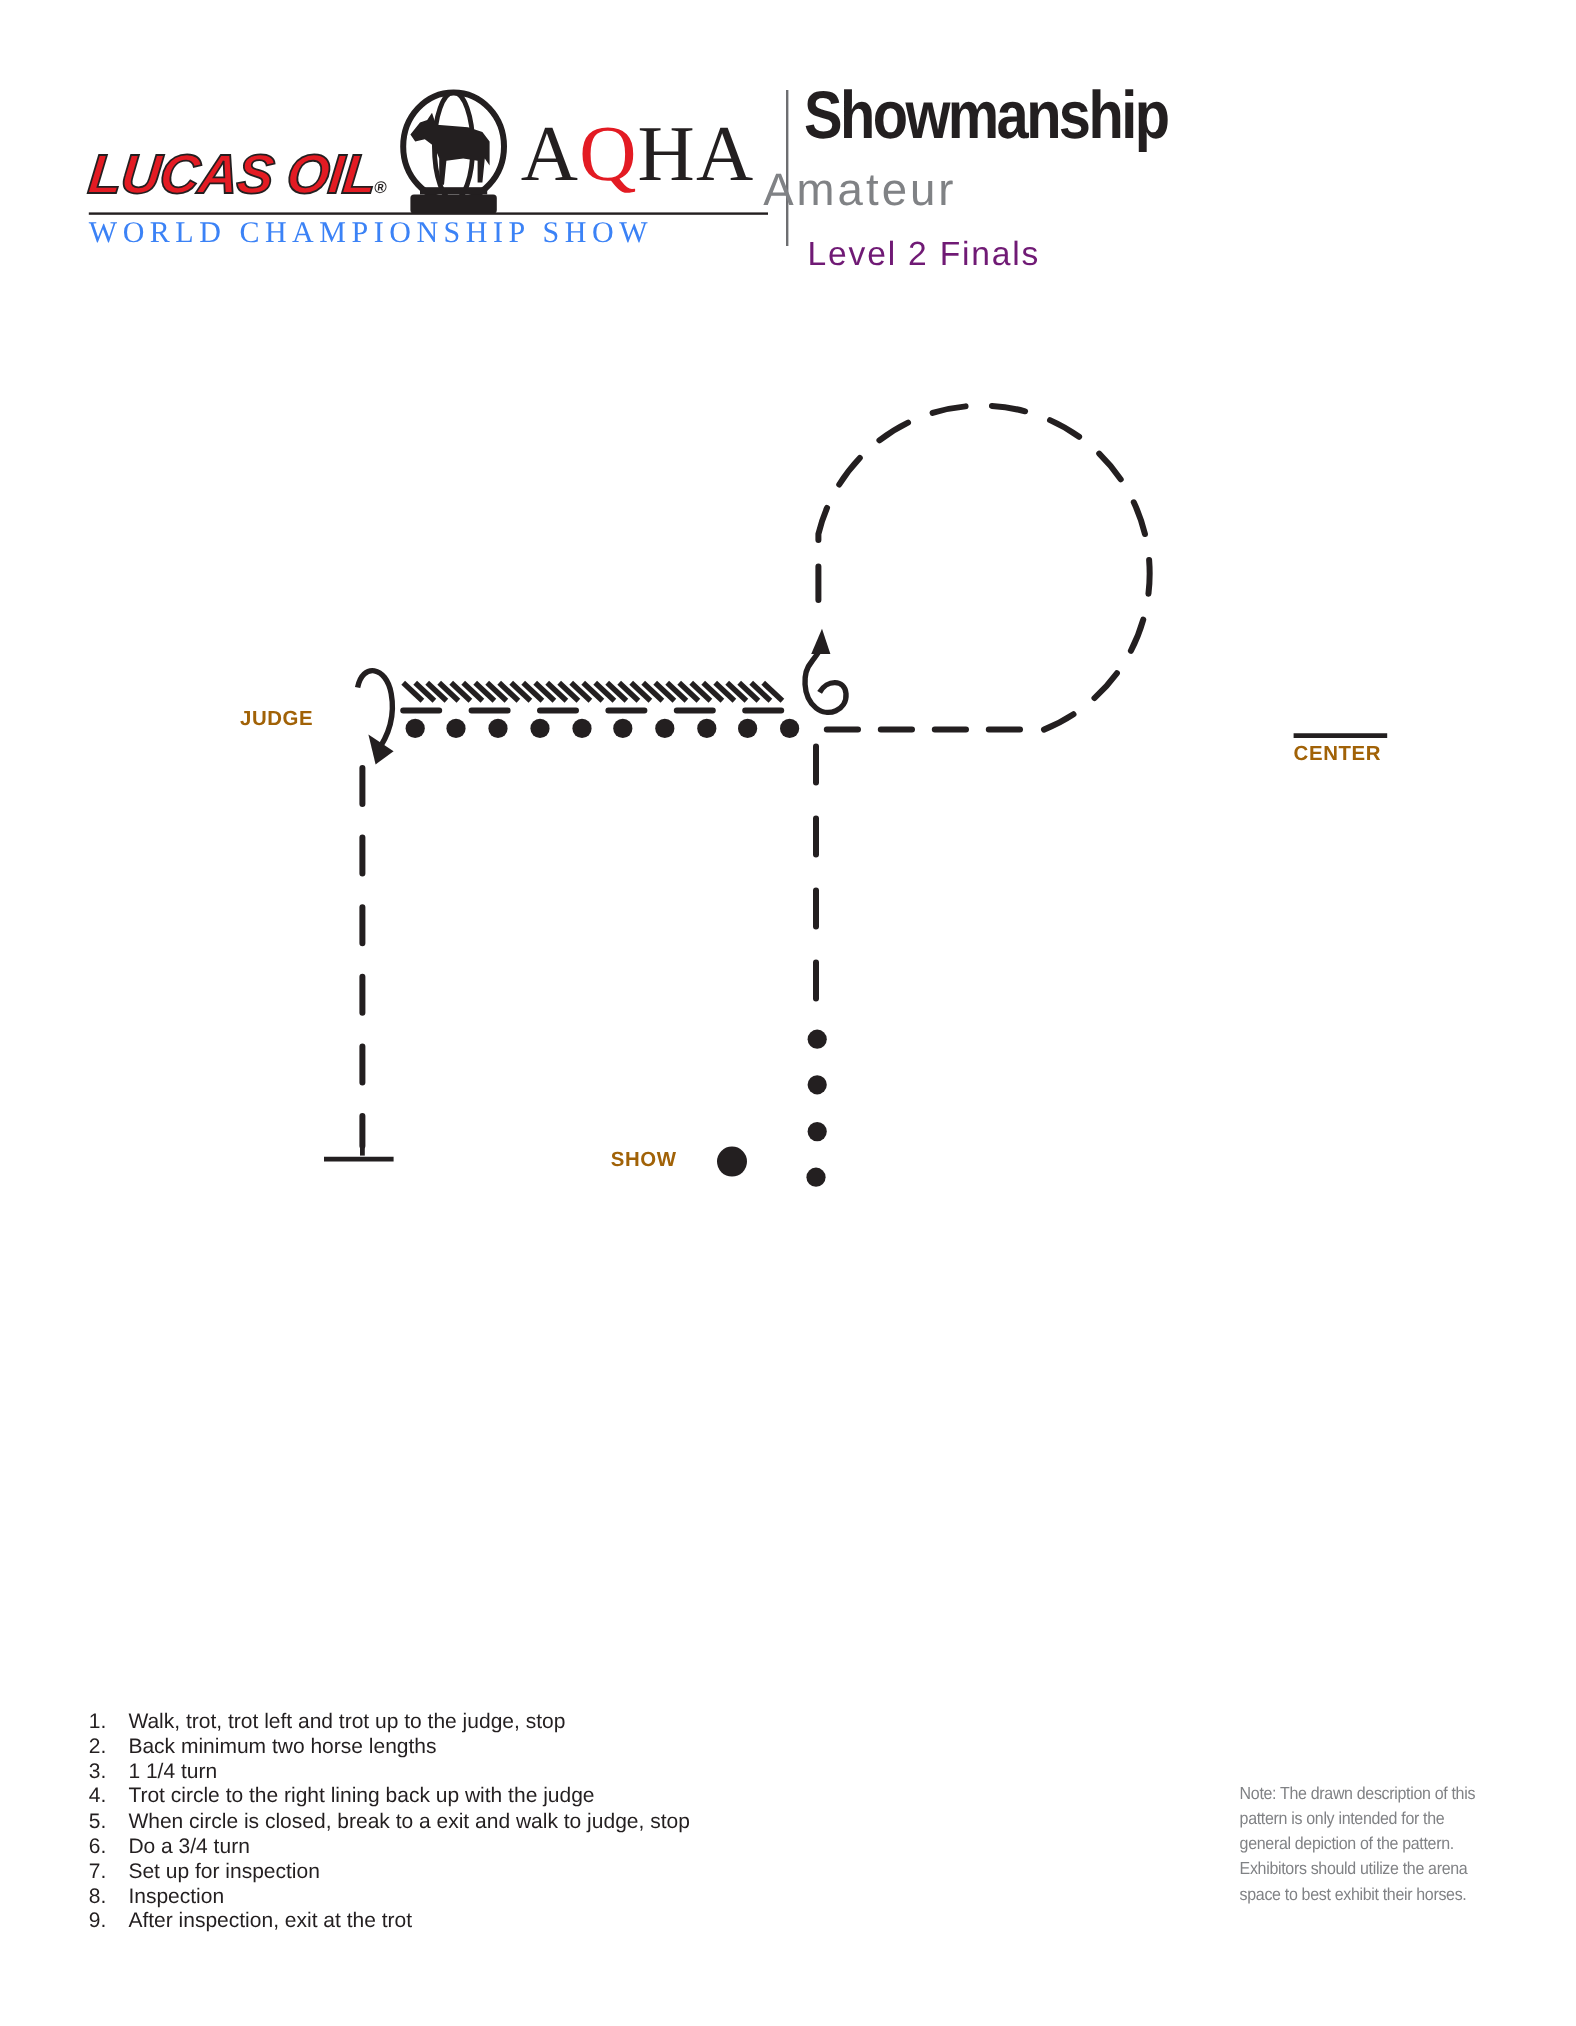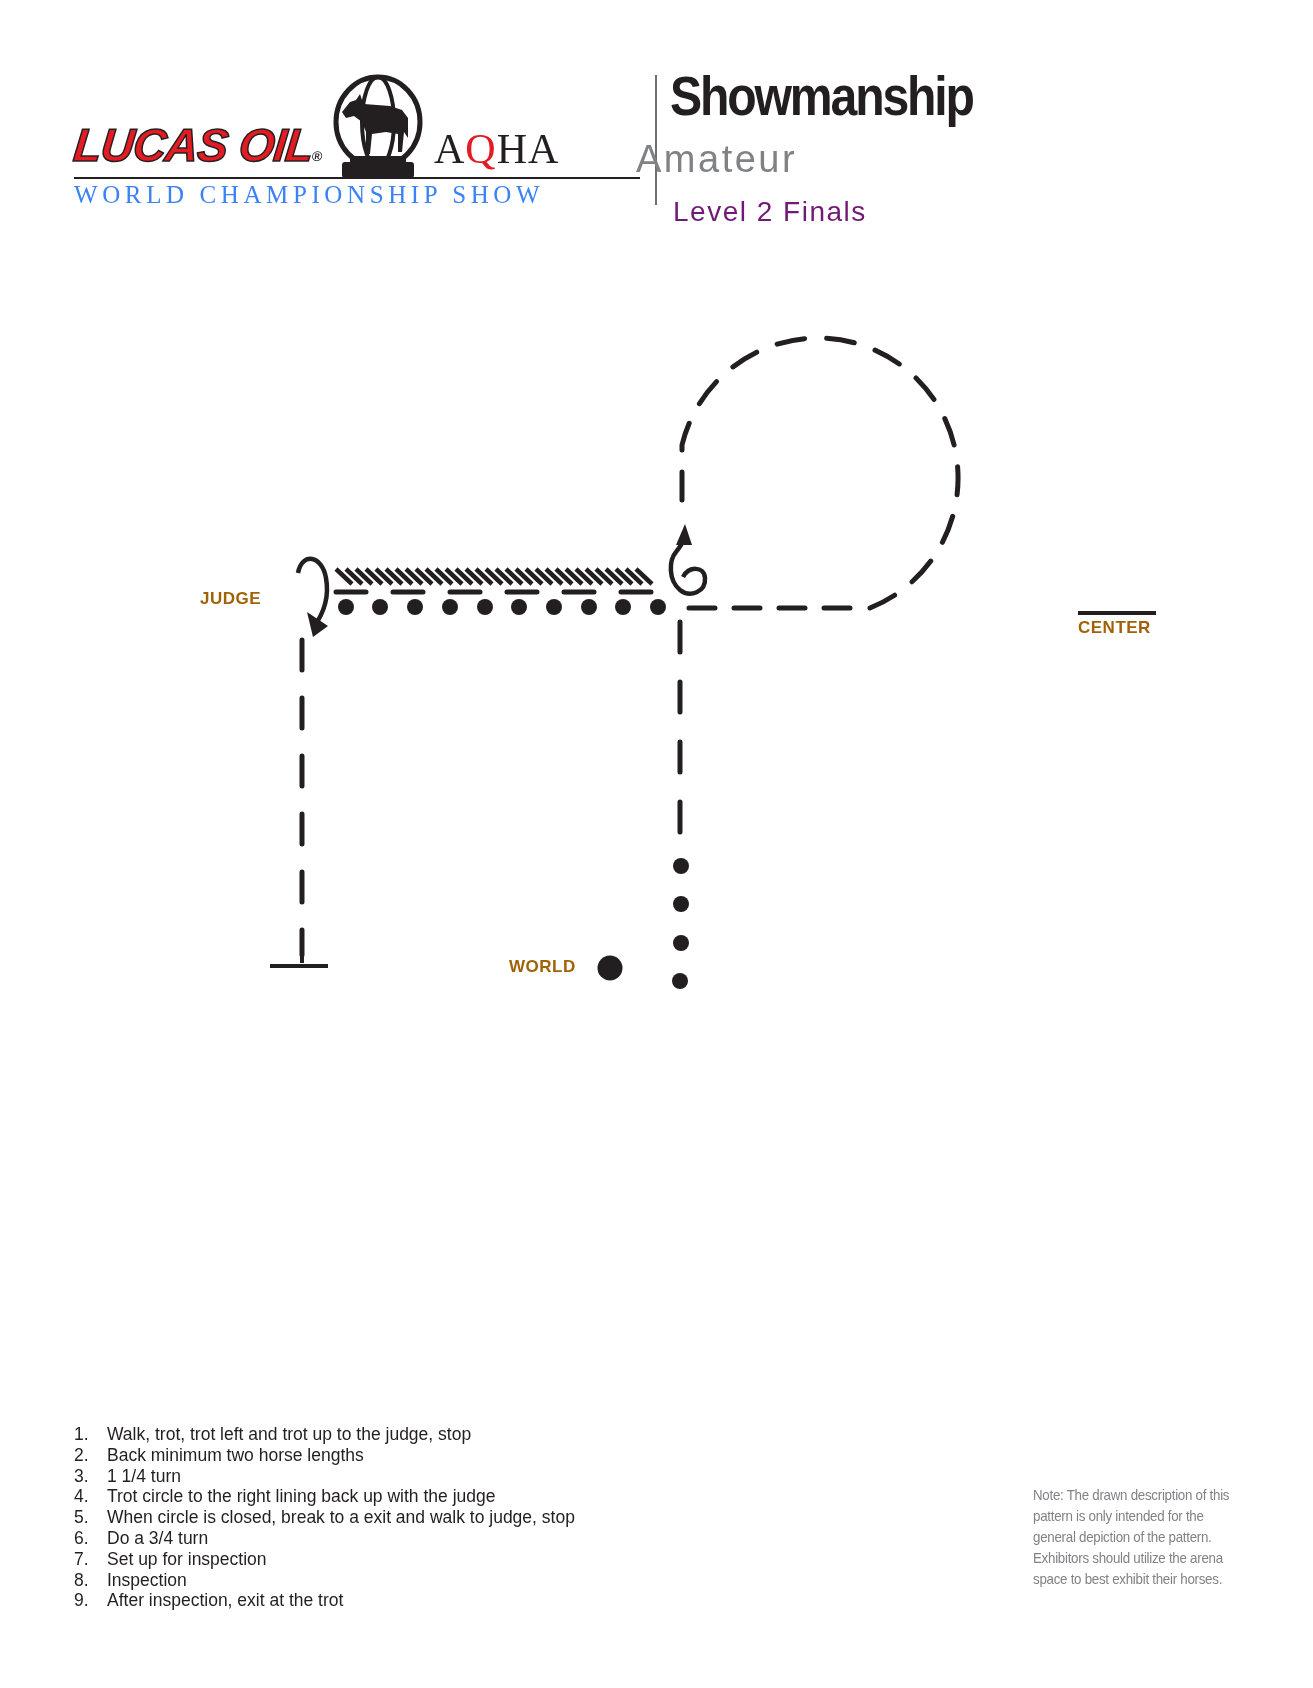--- a/index.html
+++ b/index.html
@@ -1,20 +1,20 @@
 <!DOCTYPE html>
 <html><head>
 <meta charset="utf-8">
 <style>
   html, body { margin: 0; padding: 0; background: #ffffff; }
   body { width: 1313px; height: 1688px; position: relative; overflow: hidden; font-family: "Liberation Sans", sans-serif; color: #231f20; }
   .abs { position: absolute; }
   .lucas { left: 74px; top: 122px; font-family: "Liberation Sans", sans-serif; font-weight: bold; font-style: italic; font-size: 46px; letter-spacing: -1px; color: #e31b23; -webkit-text-stroke: 1.5px #231f20; transform: skewX(-6deg); line-height: 1; }
   .lucas .reg { font-size: 14px; -webkit-text-stroke: 0; color: #231f20; }
-  .aqha { left: 434px; top: 128px; font-family: "Liberation Serif", serif; font-size: 42px; line-height: 1; color: #231f20; letter-spacing: 1px; }
+  .aqha { left: 434px; top: 96px; font-family: "Liberation Serif", serif; font-size: 66px; line-height: 1; color: #231f20; letter-spacing: 1px; }
   .aqha .q { color: #e31b23; }
   .logo-rule { left: 74px; top: 177px; width: 566px; height: 2px; background: #231f20; }
   .wcs { left: 74px; top: 182px; font-family: "Liberation Serif", serif; font-size: 25px; letter-spacing: 4.6px; color: #3b82f6; line-height: 1; white-space: nowrap; }
   .divider { left: 655px; top: 75px; width: 2px; height: 130px; background: #6d6e71; }
   .title { left: 670px; top: 68px; font-family: "Liberation Sans", sans-serif; font-weight: bold; font-size: 56px; line-height: 1; color: #231f20; letter-spacing: -2.5px; transform: scaleX(0.86); transform-origin: left top; white-space: nowrap; }
   .sub1 { left: 636px; top: 140px; font-family: "Liberation Sans", sans-serif; font-size: 38px; line-height: 1; color: #808285; letter-spacing: 2.5px; white-space: nowrap; }
   .sub2 { left: 673px; top: 198px; font-family: "Liberation Sans", sans-serif; font-size: 28px; line-height: 1; color: #701a75; letter-spacing: 1.5px; white-space: nowrap; }
   .label { font-family: Liberation Sans, sans-serif; font-weight: bold; font-size: 17px; color: #a16207; letter-spacing: 0.5px; line-height: 1; white-space: nowrap; }
   .steps { left: 74px; top: 1424px; margin: 0; padding: 0; list-style: none; font-family: "Liberation Sans Narrow", "Liberation Sans", sans-serif; font-size: 17.5px; line-height: 20.8px; color: #231f20; }
   .steps li { display: flex; white-space: nowrap; }
@@ -127,21 +127,21 @@
   <g>
     <path d="M683 577 C689 566 704 566 705 578 C706 592 690 598 680 590 C668 580 669 560 676 552 C680 546 684 543 684 536" stroke="#231f20" stroke-width="4.5" fill="none"></path>
     <path d="M676 545 L685 524 L692 545 Z" fill="#231f20"></path>
   </g>
 
   <line x1="1078" y1="613" x2="1156" y2="613" stroke="#231f20" stroke-width="4"></line>
 </svg>
 
 <div class="abs label" style="left:200px;top:590px">JUDGE</div>
 <div class="abs label" style="left:1078px;top:619px">CENTER</div>
-<div class="abs label" style="left:509px;top:958px">WORLD</div>
+<div class="abs label" style="left:509px;top:958px">SHOW</div>
 
 <ol class="abs steps">
   <li>
       <span class="num">1.</span>
       <span>Walk, trot, trot left and trot up to the judge, stop</span>
     </li>
   <li>
       <span class="num">2.</span>
       <span>Back minimum two horse lengths</span>
     </li>

